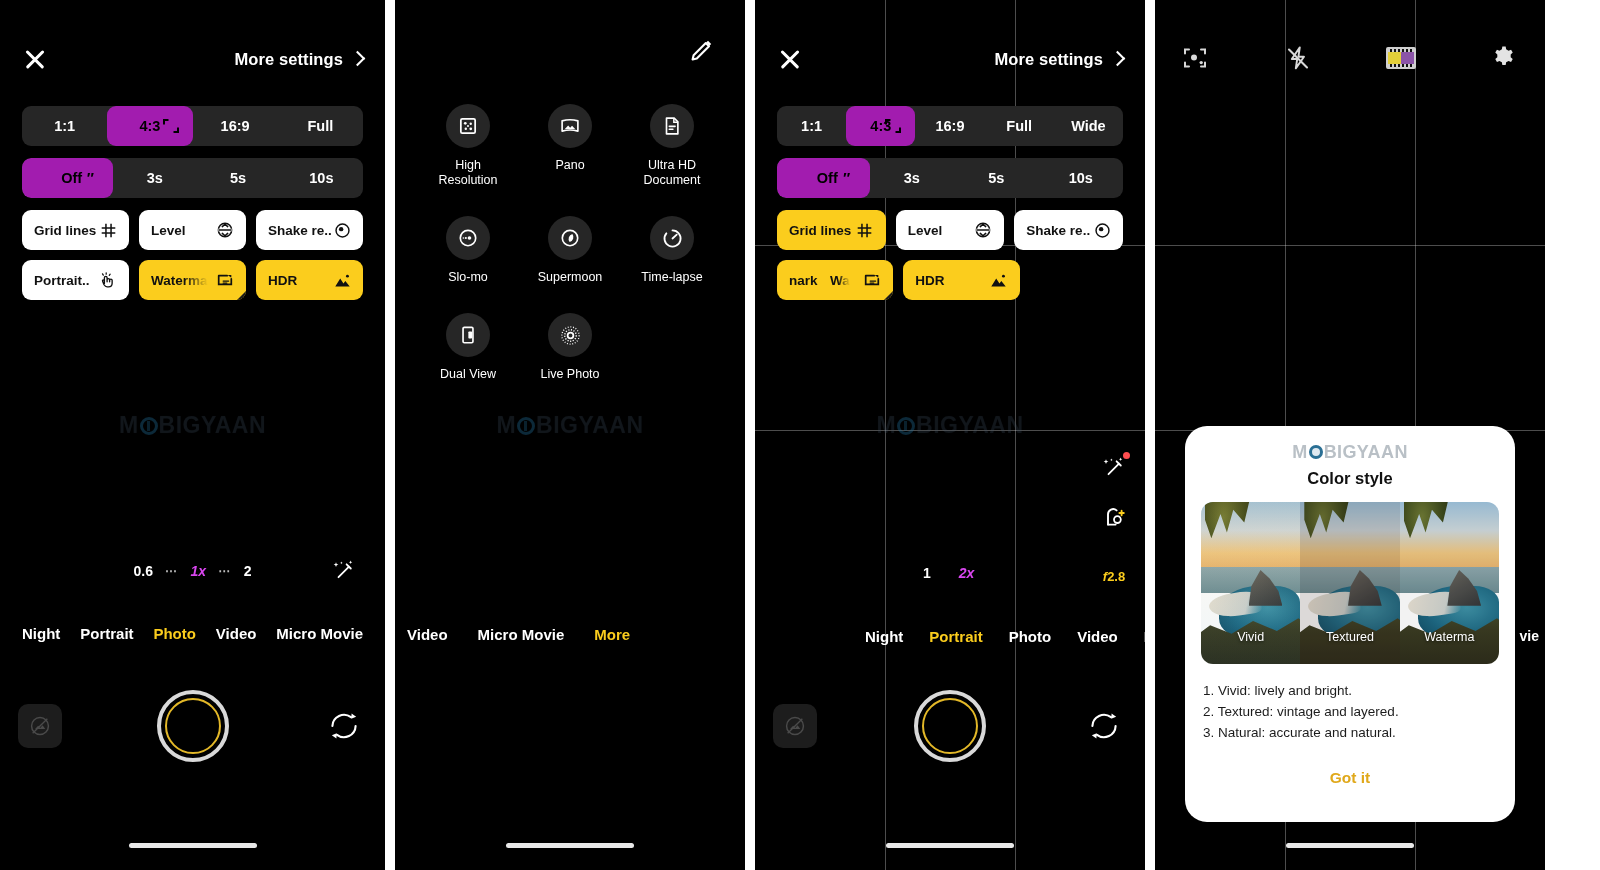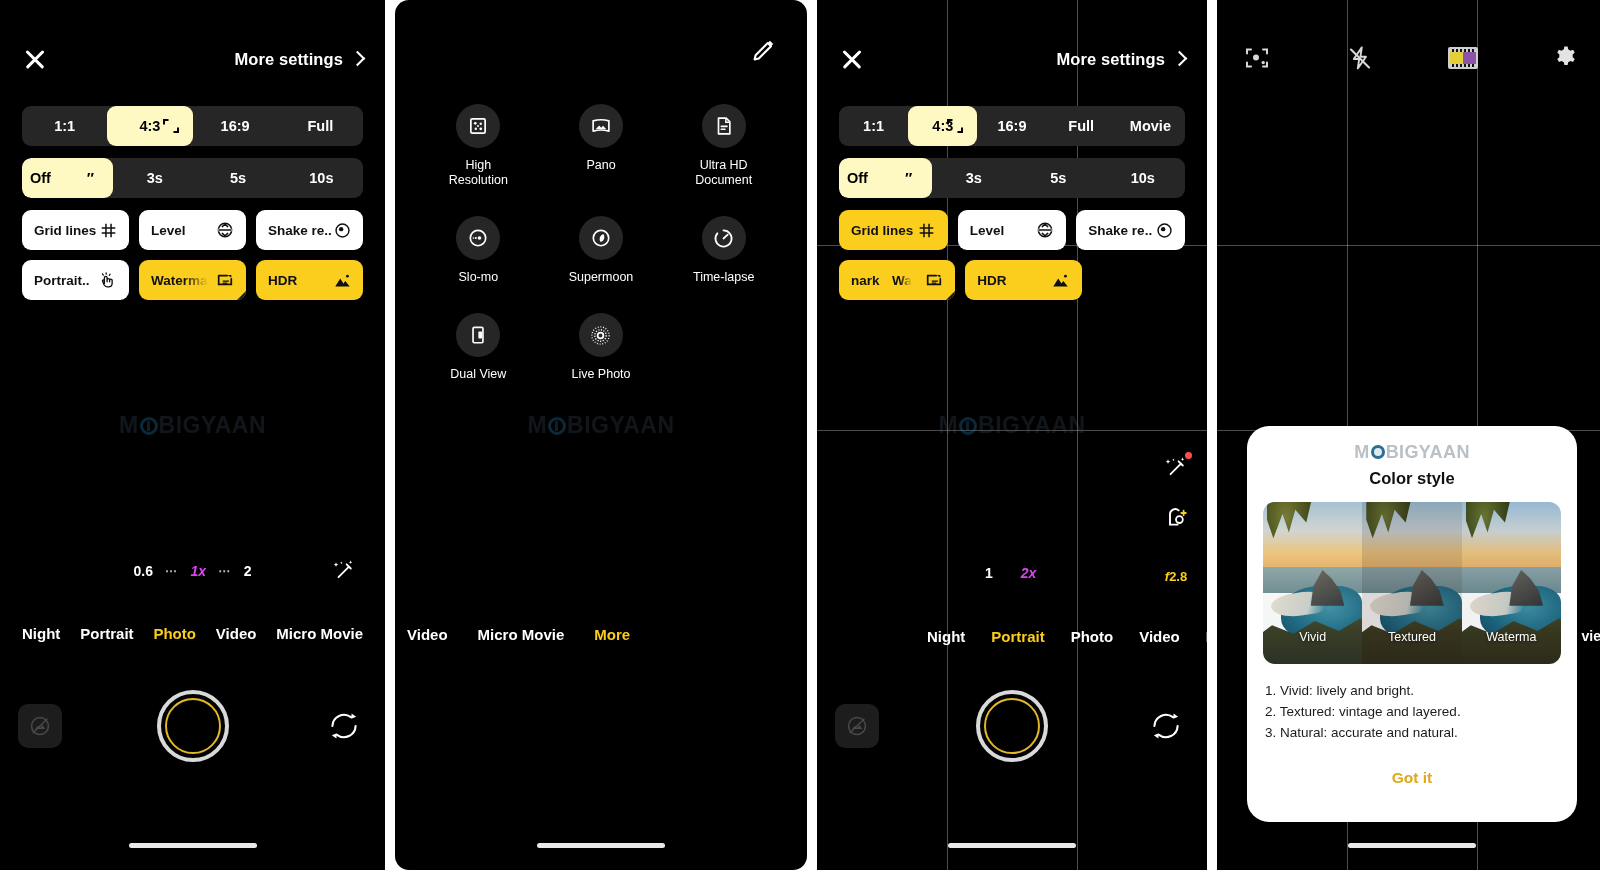--- a/index.html
+++ b/index.html
@@ -7,21 +7,21 @@
     width: 1600px; height: 870px;
     background: #ffffff;
     font-family: "Liberation Sans", sans-serif;
     overflow: hidden;
   }
   .stage { position: relative; width: 1600px; height: 870px; background: #ffffff; display: flex; }
 
   .panel { position: relative; height: 870px; background: #000000; overflow: hidden; flex: 0 0 auto; }
   .p1 { width: 385px; }
   .gap { width: 10px; background: #ffffff; flex: 0 0 auto; }
-  .p2 { width: 412px; border-radius: 14px; }
+  .p2 { width: 350px; }
   .p3 { width: 390px; }
   .p4 { width: 390px; }
 
   
   .gridlines { position: absolute; inset: 0; pointer-events: none; }
   .gridlines i { position: absolute; background: rgba(255,255,255,0.30); }
   .gl-v { width: 1px; top: 0; bottom: 0; }
   .gl-h { height: 1px; left: 0; right: 0; }
 
   
@@ -50,22 +50,22 @@
   .sheet { position: absolute; left: 22px; right: 22px; top: 106px; }
   .seg {
     display: flex; background: #262626; border-radius: 9px; height: 40px; margin-bottom: 12px;
     overflow: hidden; position: relative;
   }
   .seg .cell {
     flex: 1 1 0; display: flex; align-items: center; justify-content: center;
     color: #ffffff; font-size: 14.5px; font-weight: bold; position: relative;
     border-radius: 9px; height: 40px;
   }
-  .seg .cell.active { background: #fef9c3; color: #000000; }
-  .seg .cell.active.lead { justify-content: flex-start; padding-left: 8px; }
+  .seg .cell.active { background: #a21caf; color: #000000; }
+  .seg .cell.active.lead { justify-content: center; padding-left: 8px; }
   .cell .corner-ic {
     position: absolute; right: 14px; top: 50%; transform: translateY(-50%);
     width: 16px; height: 14px;
   }
   .cell .quote-ic {
     position: absolute; right: 20px; top: 50%; transform: translateY(-55%);
     color: #000; font-size: 15px; font-weight: bold; font-style: italic;
   }
 
   .toggles { display: flex; gap: 10px; margin-bottom: 10px; }
@@ -544,21 +544,21 @@
             <path d="M15 8.5V13h-4.5" fill="none" stroke="#000" stroke-width="2"></path>
           </svg>
         </div>
         <div class="cell">
             <span>16:9</span>
           </div>
         <div class="cell">
             <span>Full</span>
           </div>
         <div class="cell">
-            <span>Movie</span>
+            <span>Wide</span>
           </div>
       </div>
 
       <div class="seg">
         <div class="cell active lead">
           <span>Off</span>
           <span class="quote-ic">″</span>
         </div>
         <div class="cell">
             <span>3s</span>

